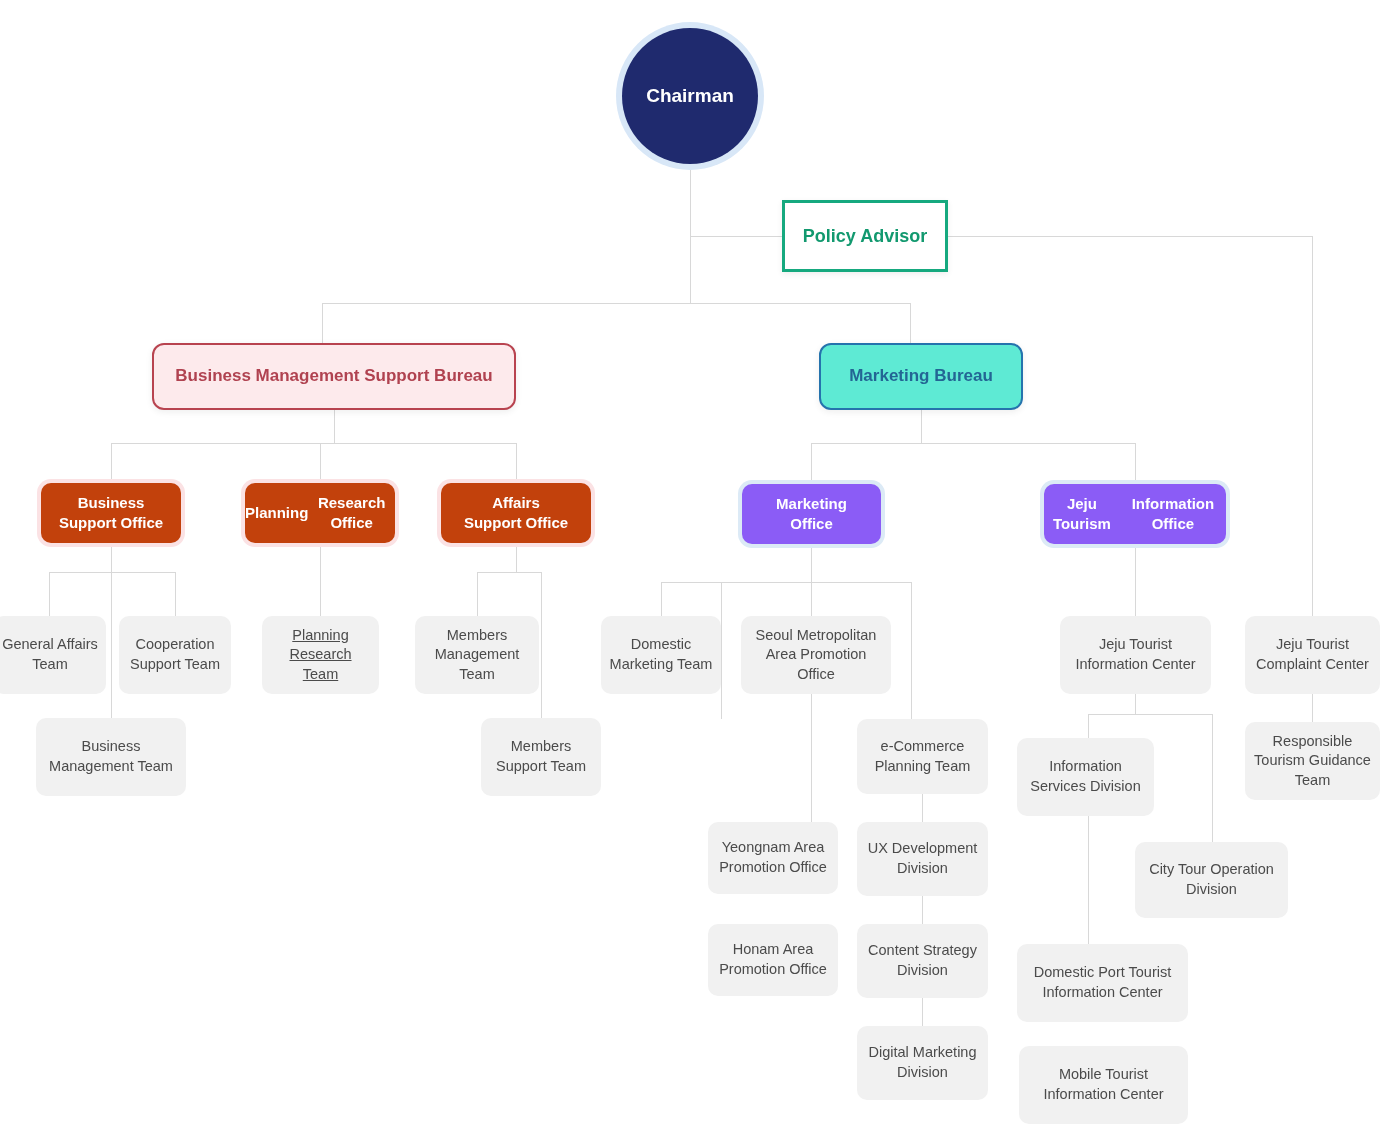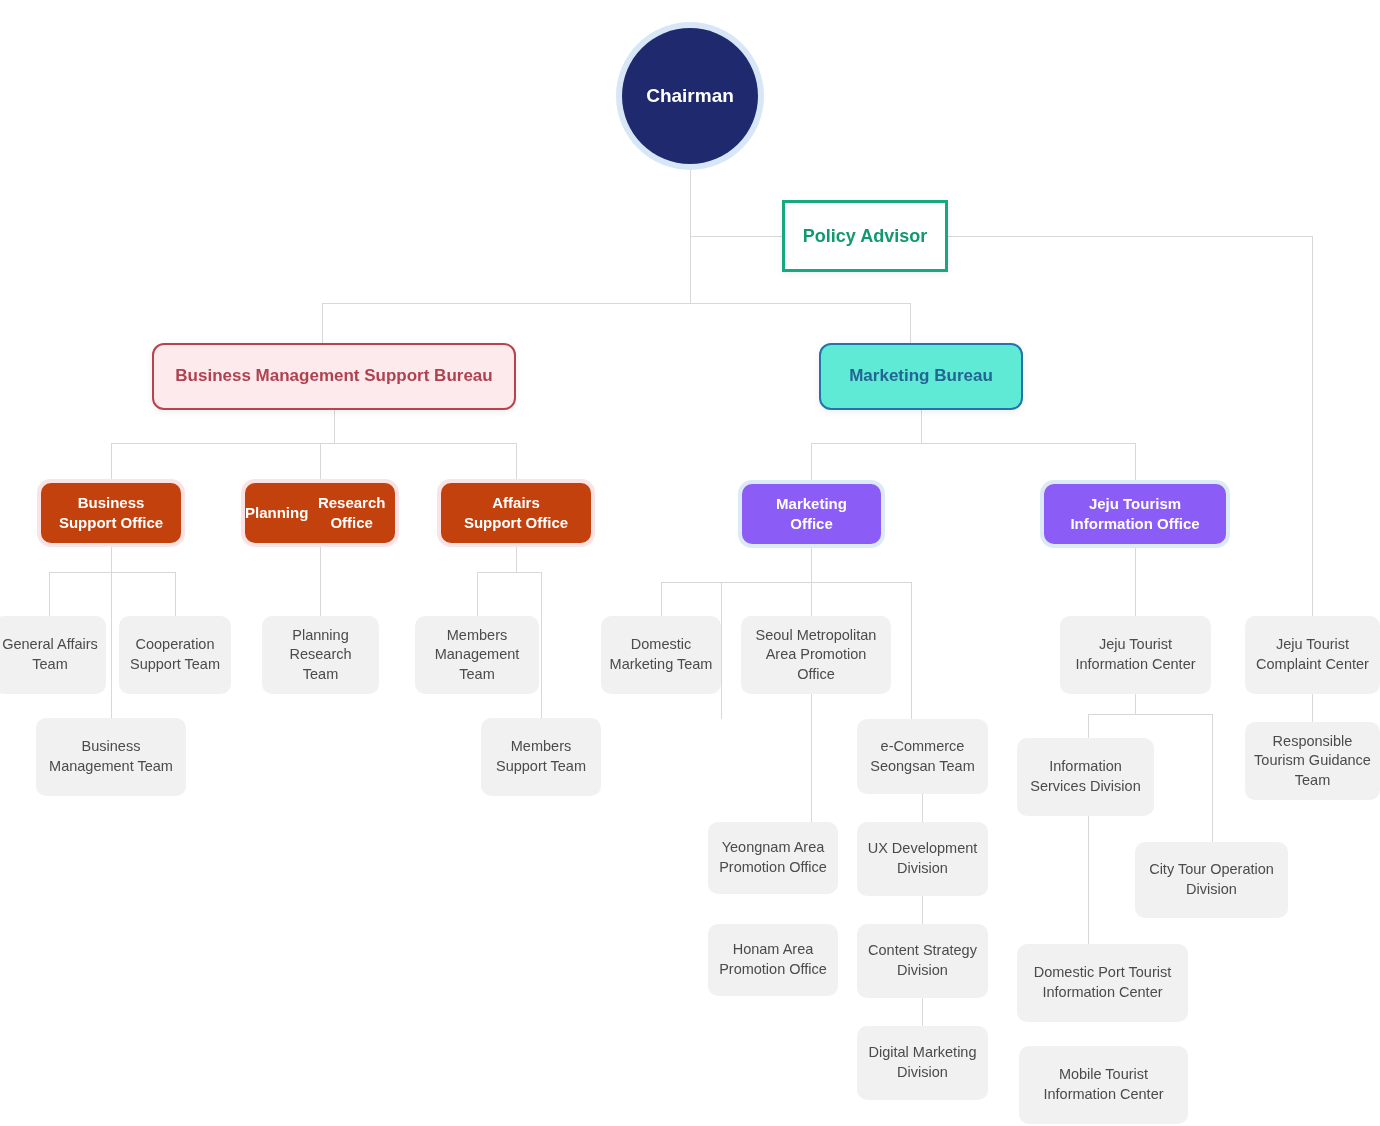--- a/index.html
+++ b/index.html
@@ -188,38 +188,38 @@
   <div class="node office-red" style="left:441px;top:483px;width:150px;height:60px;flex-direction:column;">
     <span>Affairs</span>
     <span>Support Office</span>
   </div>
 
   <div class="node office-blue" style="left:742px;top:484px;width:139px;height:60px;flex-direction:column;">
     <span>Marketing</span>
     <span>Office</span>
   </div>
 
-  <div class="node office-blue" style="left:1044px;top:484px;width:182px;height:60px;flex-direction:column;">
+  <div class="node office-blue" style="left:1044px;top:484px;width:182px;height:60px;flex-direction:row;">
     <span>Jeju Tourism</span>
     <span>Information Office</span>
   </div>
 
   <div class="node leaf" style="left:-6px;top:616px;width:112px;height:78px;">
     <span class="lbl">General Affairs Team</span>
   </div>
 
   <div class="node leaf" style="left:119px;top:616px;width:112px;height:78px;">
     <span class="lbl">Cooperation Support Team</span>
   </div>
 
   <div class="node leaf" style="left:36px;top:718px;width:150px;height:78px;">
     <span class="lbl">Business Management Team</span>
   </div>
 
-  <div class="node leaf" style="left:262px;top:616px;width:117px;height:78px;">
+  <div class="node leaf" style="left:262px;top:616px;width:117px;height:78px;text-decoration:underline;">
     <span class="lbl">Planning Research Team</span>
   </div>
 
   <div class="node leaf" style="left:415px;top:616px;width:124px;height:78px;">
     <span class="lbl">Members Management Team</span>
   </div>
 
   <div class="node leaf" style="left:481px;top:718px;width:120px;height:78px;">
     <span class="lbl">Members Support Team</span>
   </div>
@@ -235,21 +235,21 @@
 
   <div class="node leaf" style="left:708px;top:822px;width:130px;height:72px;">
     <span class="lbl">Yeongnam Area Promotion Office</span>
   </div>
 
   <div class="node leaf" style="left:708px;top:924px;width:130px;height:72px;">
     <span class="lbl">Honam Area Promotion Office</span>
   </div>
 
   <div class="node leaf" style="left:857px;top:719px;width:131px;height:75px;">
-    <span class="lbl">e-Commerce Seongsan Team</span>
+    <span class="lbl">e-Commerce Planning Team</span>
   </div>
 
   <div class="node leaf" style="left:857px;top:822px;width:131px;height:74px;">
     <span class="lbl">UX Development Division</span>
   </div>
 
   <div class="node leaf" style="left:857px;top:924px;width:131px;height:74px;">
     <span class="lbl">Content Strategy Division</span>
   </div>
 

